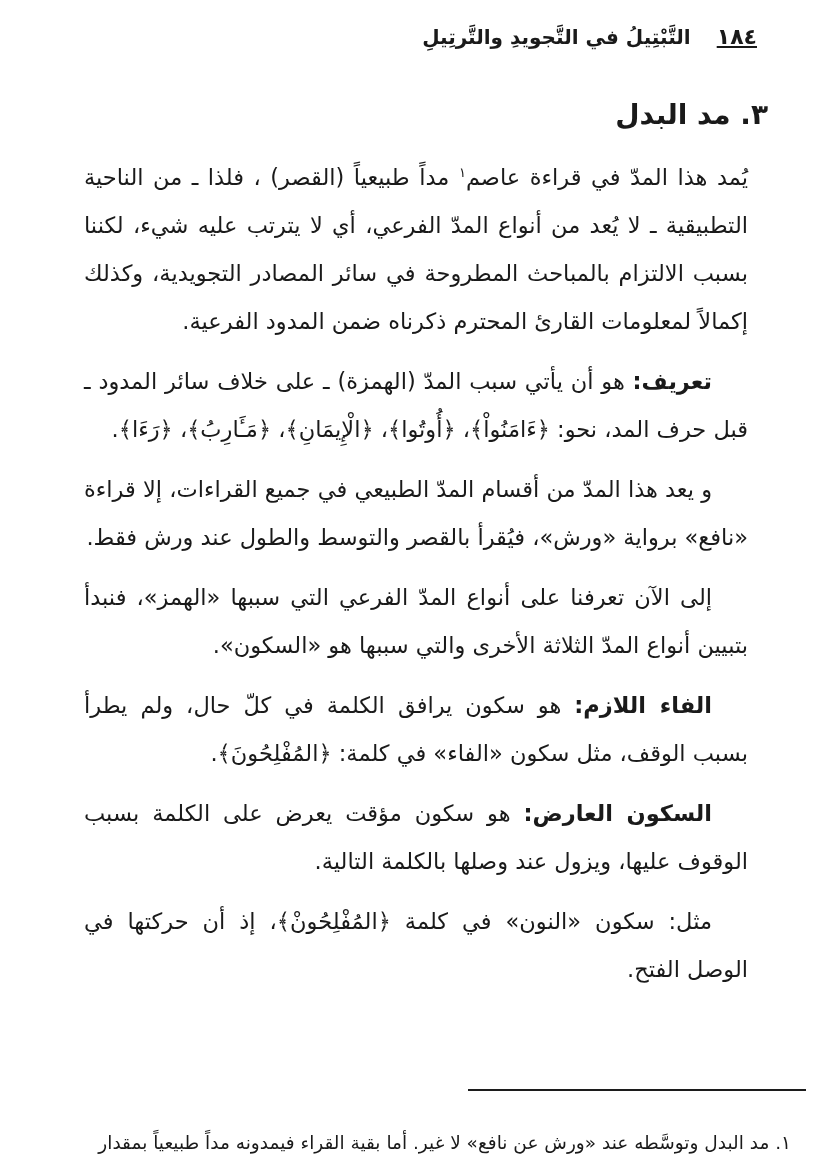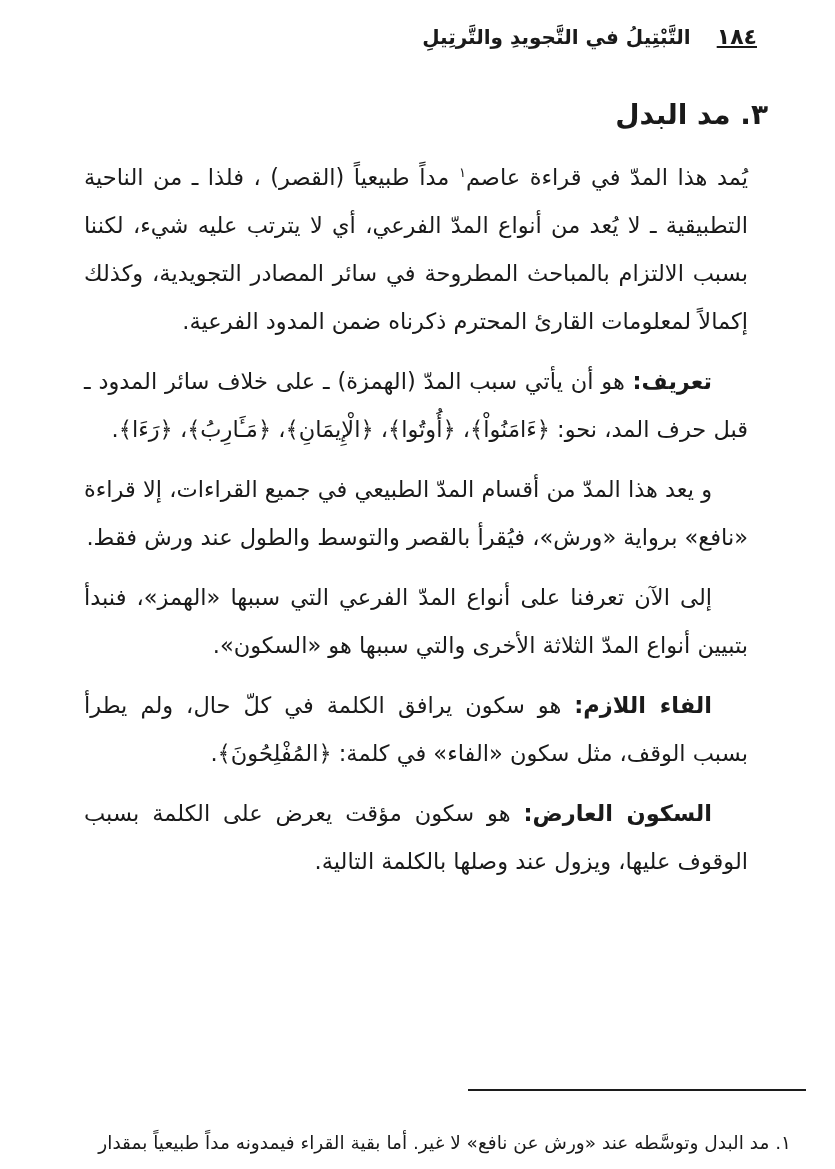--- a/index.html
+++ b/index.html
@@ -74,20 +74,21 @@
 
   <h1 class="heading">٣. مد البدل</h1>
 
   <div class="body">
     <p class="para no-indent"><span>يُمد هذا المدّ في قراءة عاصم</span><sup class="fn-ref">١</sup><span> مداً طبيعياً (القصر) ، فلذا ـ من الناحية التطبيقية ـ لا يُعد من أنواع المدّ الفرعي، أي لا يترتب عليه شيء، لكننا بسبب الالتزام بالمباحث المطروحة في سائر المصادر التجويدية، وكذلك إكمالاً لمعلومات القارئ المحترم ذكرناه ضمن المدود الفرعية.</span></p>
     <p class="para"><strong class="lead">تعريف:</strong><span> هو أن يأتي سبب المدّ (الهمزة) ـ على خلاف سائر المدود ـ قبل حرف المد، نحو: ﴿ءَامَنُواْ﴾، ﴿أُوتُوا﴾، ﴿الْإِيمَانِ﴾، ﴿مَـَٔارِبُ﴾، ﴿رَءَا﴾.</span></p>
     <p class="para"><span>و يعد هذا المدّ من أقسام المدّ الطبيعي في جميع القراءات، إلا قراءة «نافع» برواية «ورش»، فيُقرأ بالقصر والتوسط والطول عند ورش فقط.</span></p>
     <p class="para"><span>إلى الآن تعرفنا على أنواع المدّ الفرعي التي سببها «الهمز»، فنبدأ بتبيين أنواع المدّ الثلاثة الأخرى والتي سببها هو «السكون».</span></p>
     <p class="para"><strong class="lead">الفاء اللازم:</strong><span> هو سكون يرافق الكلمة في كلّ حال، ولم يطرأ بسبب الوقف، مثل سكون «الفاء» في كلمة: ﴿المُفْلِحُونَ﴾.</span></p>
     <p class="para"><strong class="lead">السكون العارض:</strong><span> هو سكون مؤقت يعرض على الكلمة بسبب الوقوف عليها، ويزول عند وصلها بالكلمة التالية.</span></p>
+    <p class="para"><span>مثل: سكون «النون» في كلمة ﴿المُفْلِحُونْ﴾، إذ أن حركتها في الوصل الفتح.</span></p>
   </div>
 
   <div class="fn-sep"></div>
 
   <div class="footnote">
     <span>١. مد البدل وتوسَّطه عند «ورش عن نافع» لا غير. أما بقية القراء فيمدونه مداً طبيعياً بمقدار حركتين.</span>
   </div>
 
 </div>
 

